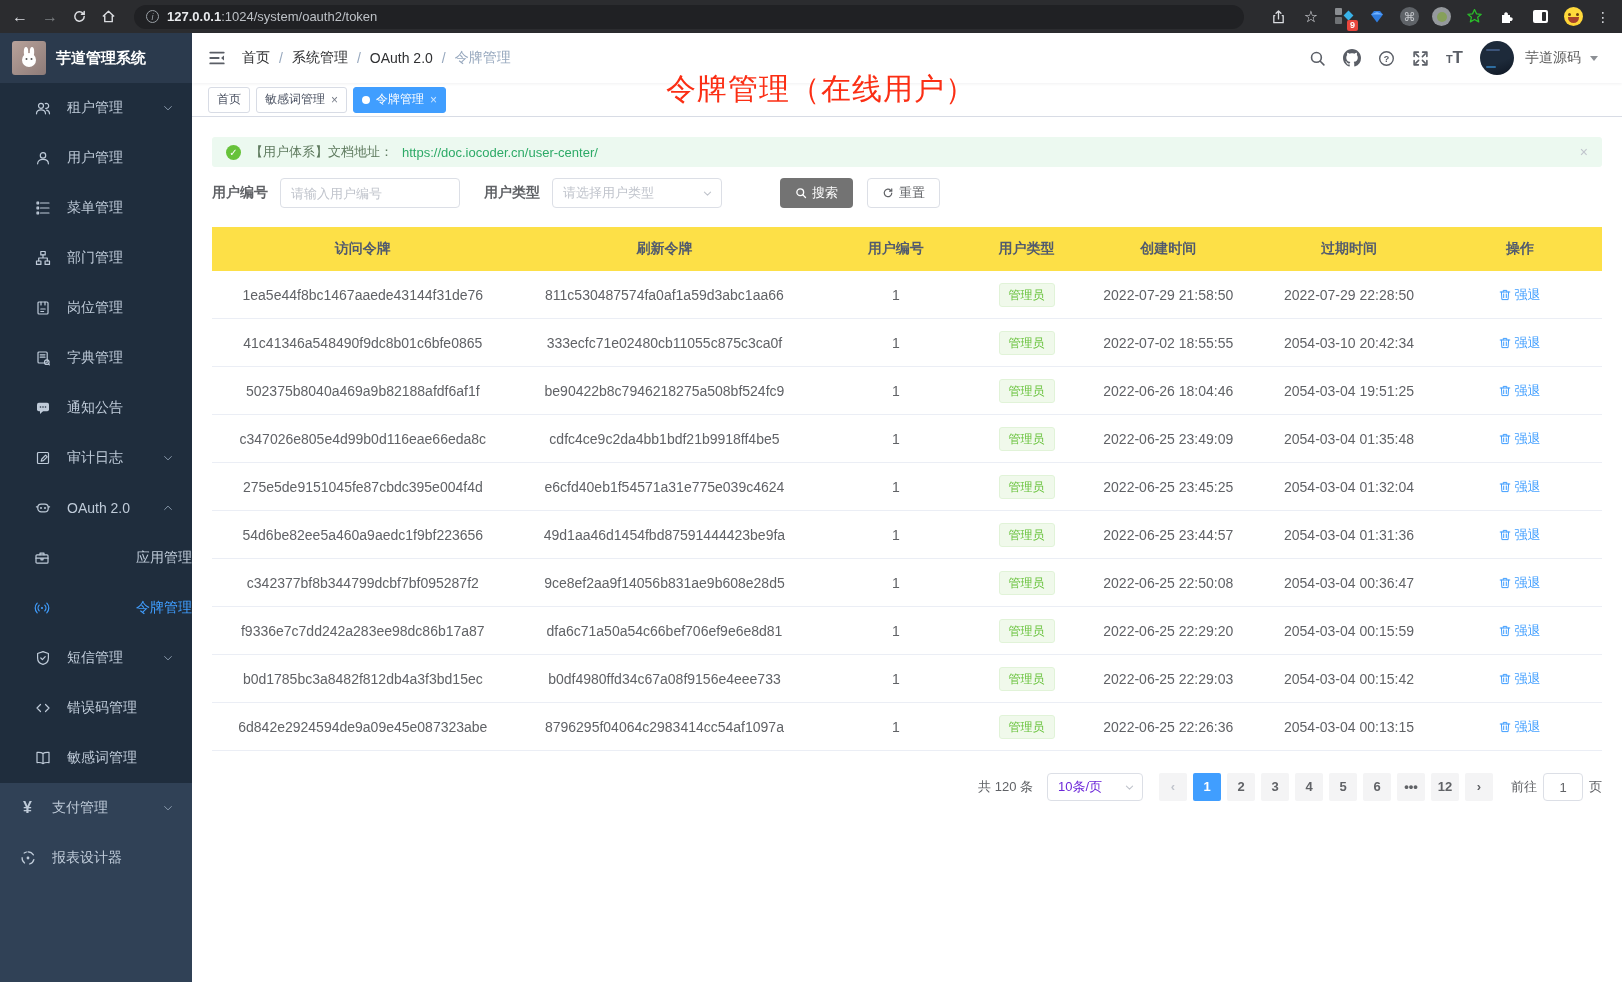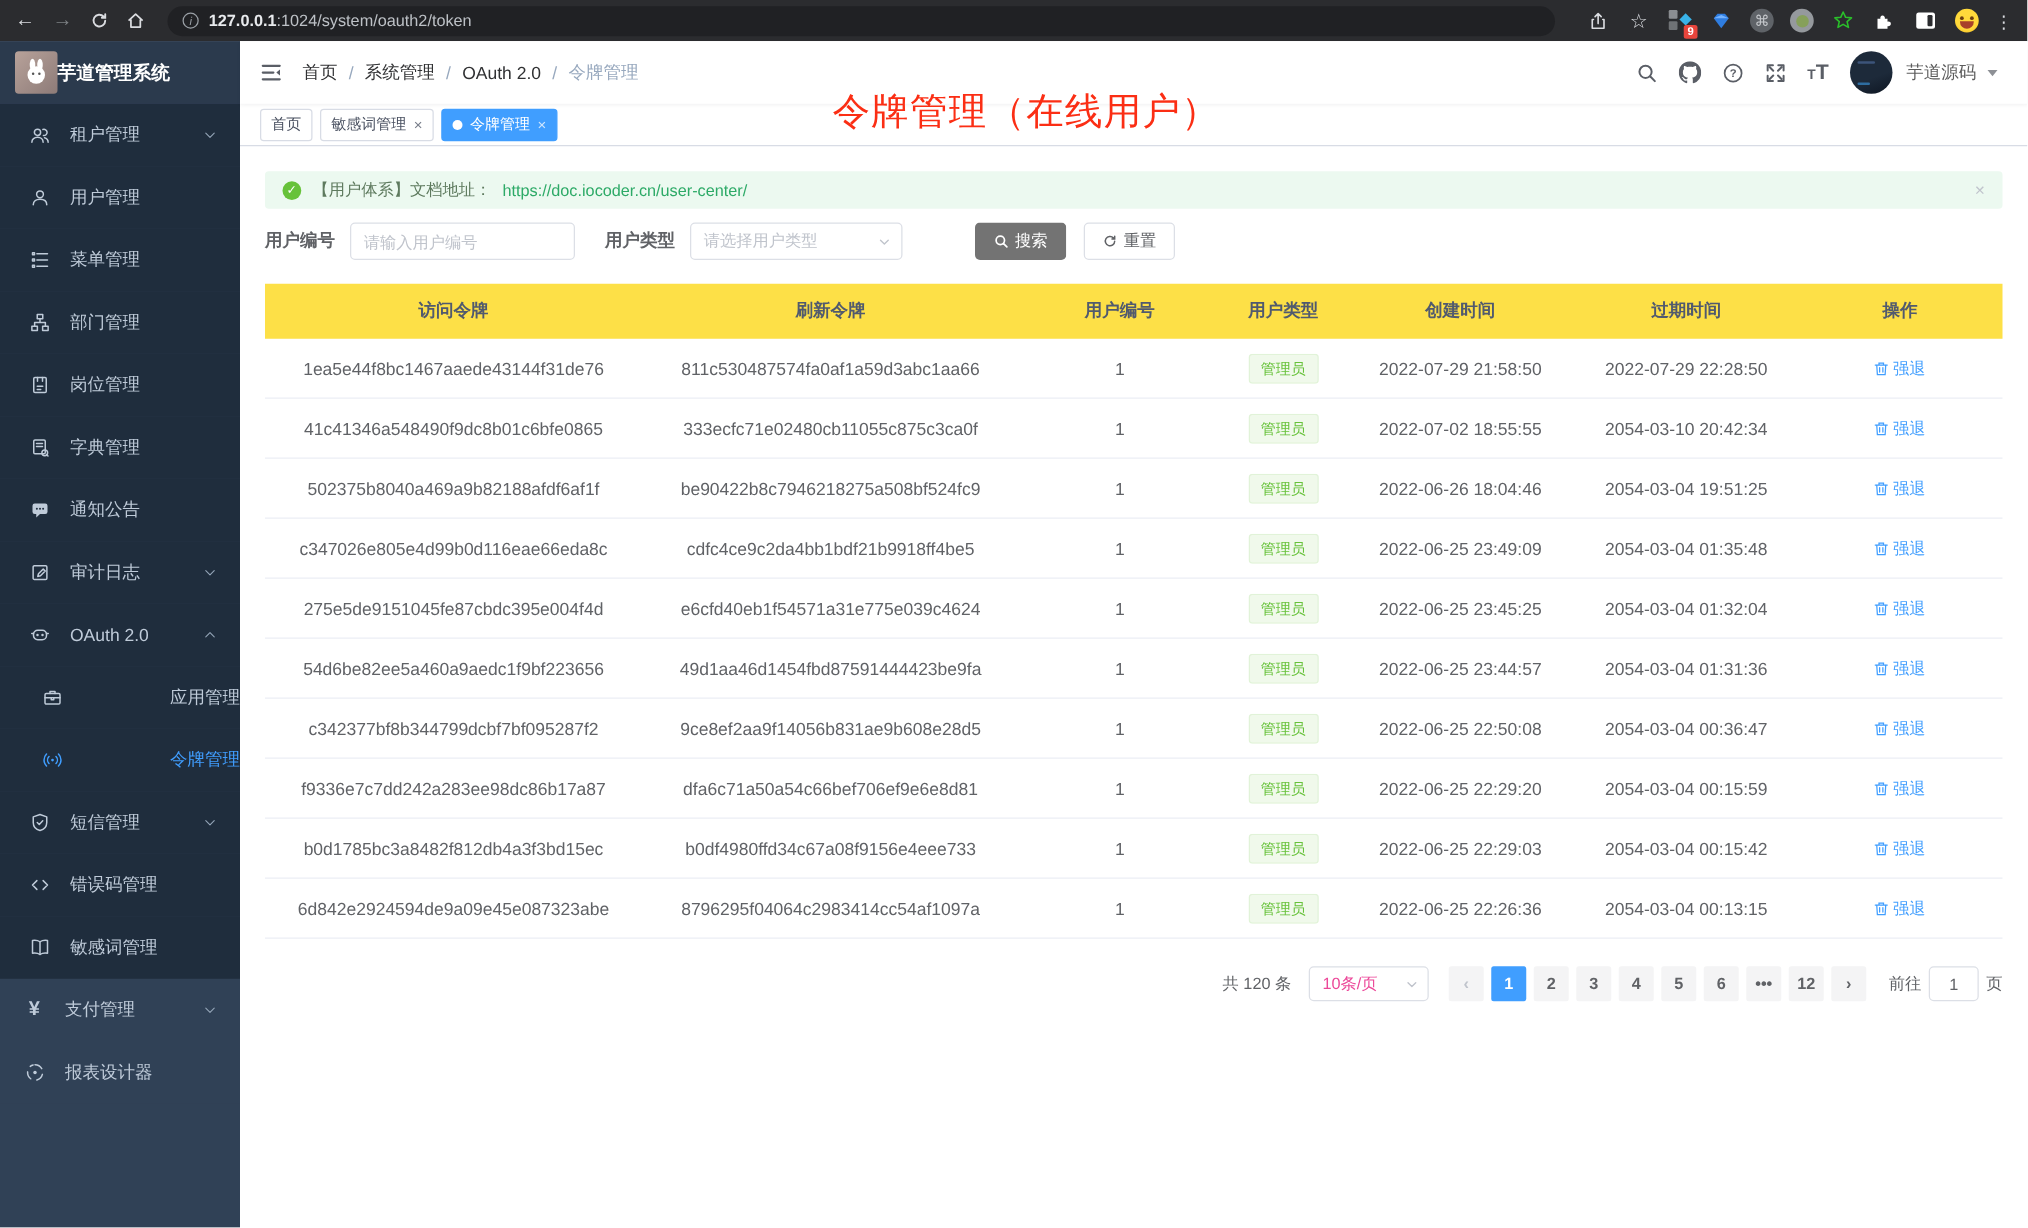--- a/index.html
+++ b/index.html
@@ -26,28 +26,28 @@
   .panel-ic { width:15px; height:13px; background:#fff; border-radius:2px; position:relative; }
   .panel-ic i { position:absolute; right:2px; top:2px; bottom:2px; width:4px; background:#2b2c2f; border-radius:1px; }
   .emoji { width:19px; height:19px; border-radius:50%; background:radial-gradient(circle at 50% 40%, #ffd93b 60%, #f5b81c); position:relative; }
   .emoji i, .emoji u { position:absolute; top:6px; width:3px; height:3px; border-radius:50%; background:#6b3e12; }
   .emoji i { left:4px; } .emoji u { right:4px; }
   .emoji s { position:absolute; left:4px; right:4px; bottom:3px; height:6px; border-radius:0 0 8px 8px; background:#a8422a; }
 
   
   .app { display:flex; height:949px; }
   .sidebar { width:192px; background:#304156; display:flex; flex-direction:column; flex-shrink:0; }
-  .logo-bar { height:50px; background:#2b3a4d; display:flex; align-items:center; padding:0 12px; flex-shrink:0; }
+  .logo-bar { height:50px; background:#2b3a4d; display:flex; align-items:center; gap:10px; padding:0 12px; flex-shrink:0; }
   .logo-img { width:34px; height:34px; border-radius:3px; background:linear-gradient(135deg,#b8a29a,#8d7b78); display:flex; align-items:center; justify-content:center; flex-shrink:0; }
   .logo-title { color:#fff; font-size:15px; font-weight:bold; white-space:nowrap; }
   #menu { flex:1; display:flex; flex-direction:column; overflow:hidden; }
   .menu-item { height:50px; display:flex; align-items:center; gap:16px; color:#bfcbd9; font-size:14px; cursor:pointer; flex-shrink:0; }
   .menu-item.sub { background:#1f2d3d; }
   .menu-item.lvl0 { padding-left:19px; }
-  .menu-item.lvl1 { padding-left:23px; }
+  .menu-item.lvl1 { padding-left:34px; }
   .menu-item.lvl2 { padding-left:33px;justify-content:space-between; }
   .menu-item.active { color:#409eff; }
   .mi-icon { width:17px; height:17px; display:flex; align-items:center; justify-content:center; }
   .mi-icon svg { width:16px; height:16px; }
   .mi-arrow { margin-left:auto; margin-right:18px; color:#93a4b7; display:flex; }
   .mi-arrow svg { width:12px; height:12px; }
   .txt-ic { font-size:16px; font-weight:bold; line-height:1; }
 
   
   .main { flex:1; display:flex; flex-direction:column; background:#fff; min-width:0; }
@@ -100,21 +100,21 @@
   .tc { text-align:center; padding:0 4px; overflow:hidden; white-space:nowrap; }
   .c1 { width:21.7%; } .c2 { width:21.7%; } .c3 { width:11.6%; } .c4 { width:7.2%; }
   .c5 { width:13.2%; } .c6 { width:12.8%; } .c7 { width:11.8%; }
   .badge { display:inline-block; background:#f0f9eb; border:1px solid #e1f3d8; color:#67c23a; font-size:12px; border-radius:3px; padding:0 9px; height:24px; line-height:22px; }
   .act-link { color:#409eff; font-size:13px; display:inline-flex; align-items:center; gap:3px; cursor:pointer; }
   .act-link svg { width:12px; height:12px; }
 
   
   .pager { display:flex; justify-content:flex-end; align-items:center; margin-top:22px; gap:8px; font-size:13px; color:#606266; }
   .pg-total { margin-right:6px; }
-  .pg-size { width:96px; height:28px; border:1px solid #dcdfe6; border-radius:4px; display:flex; align-items:center; padding:0 22px 0 10px; position:relative; color:#ec4899; cursor:pointer; }
+  .pg-size { width:96px; height:28px; border:1px solid #dcdfe6; border-radius:4px; display:flex; align-items:center; padding:0 22px 0 10px; position:relative; color:#6d28d9; cursor:pointer; }
   .pg-size svg { position:absolute; right:7px; width:11px; height:11px; color:#c0c4cc; }
   .pg-group { display:flex; align-items:center; gap:6px; margin-left:8px; }
   .pg { min-width:28px; height:28px; line-height:28px; text-align:center; background:#f4f4f5; color:#606266; border-radius:2px; font-weight:bold; font-size:13px; cursor:pointer; padding:0 2px; }
   .pg.active { background:#409eff; color:#fff; }
   .pg.prev { color:#c0c4cc; }
   .pg-goto { display:flex; align-items:center; gap:6px; margin-left:10px; }
   .pg-input { width:40px; height:28px; border:1px solid #dcdfe6; border-radius:4px; text-align:center; font-size:13px; color:#606266; outline:none; font-family:inherit; }
 
   .overlay-title { position:absolute; top:69px; left:666px; font-size:30px; color:#fb2e14; z-index:20; letter-spacing:1px; white-space:nowrap; }
 </style>

